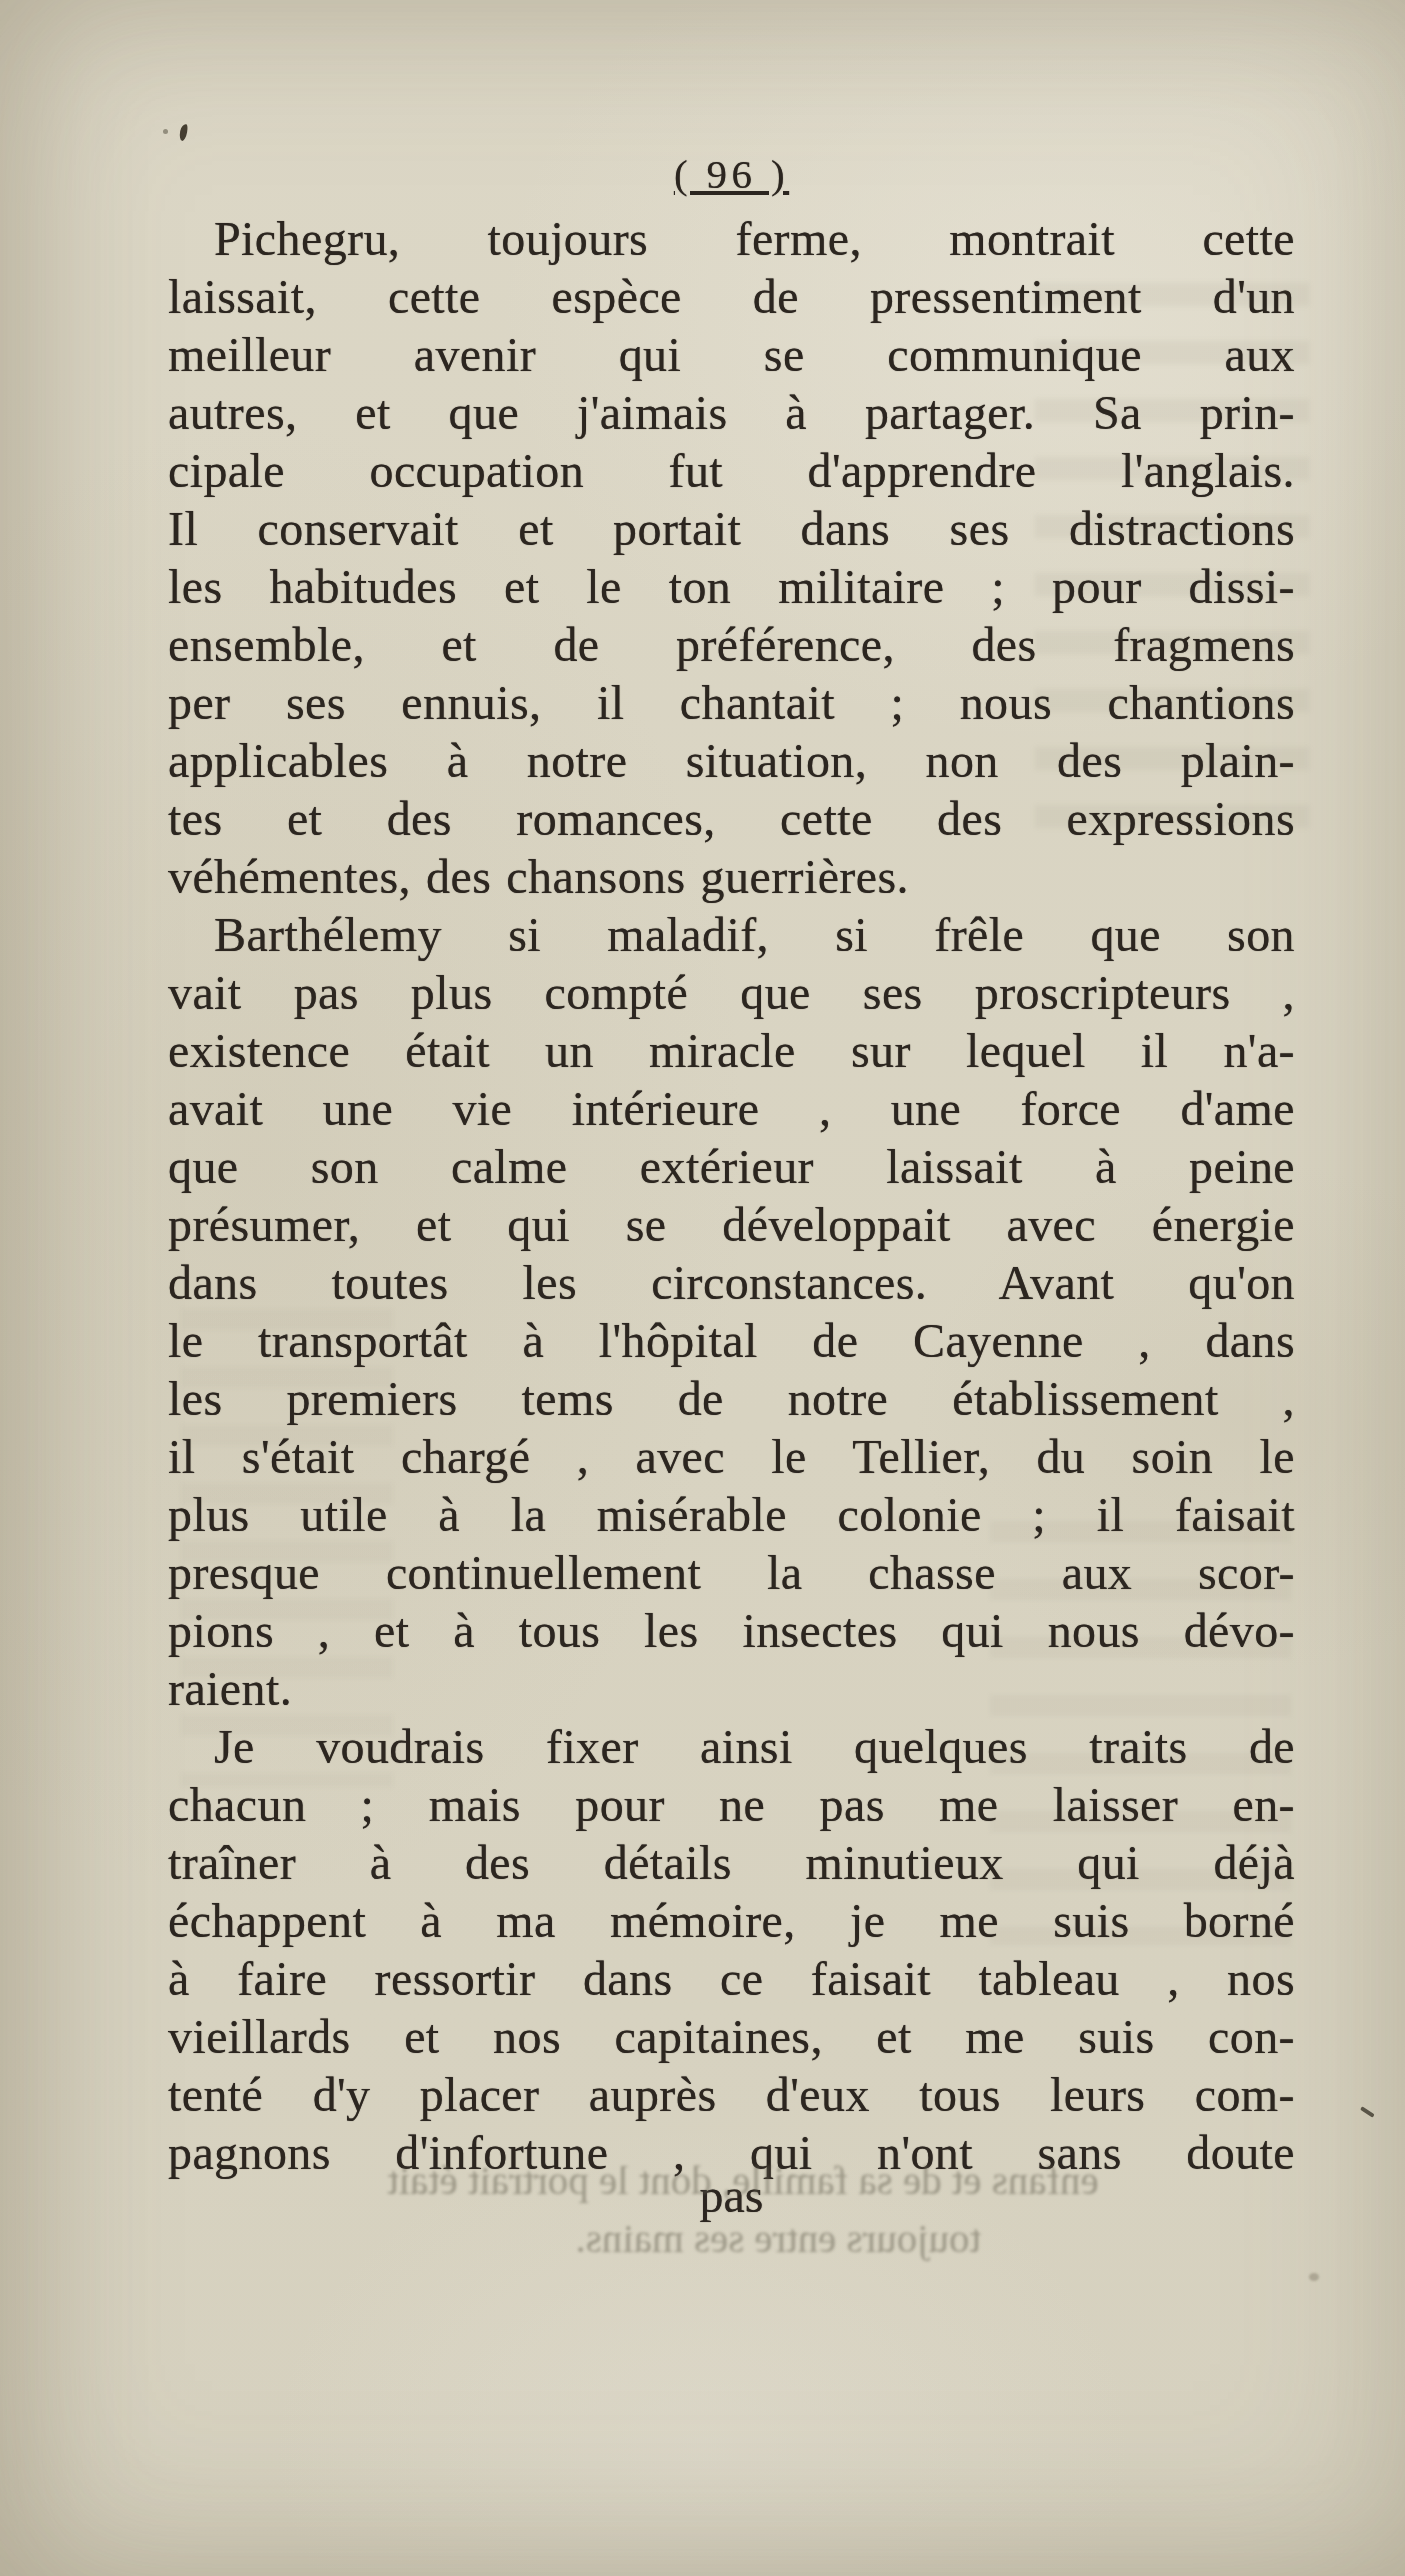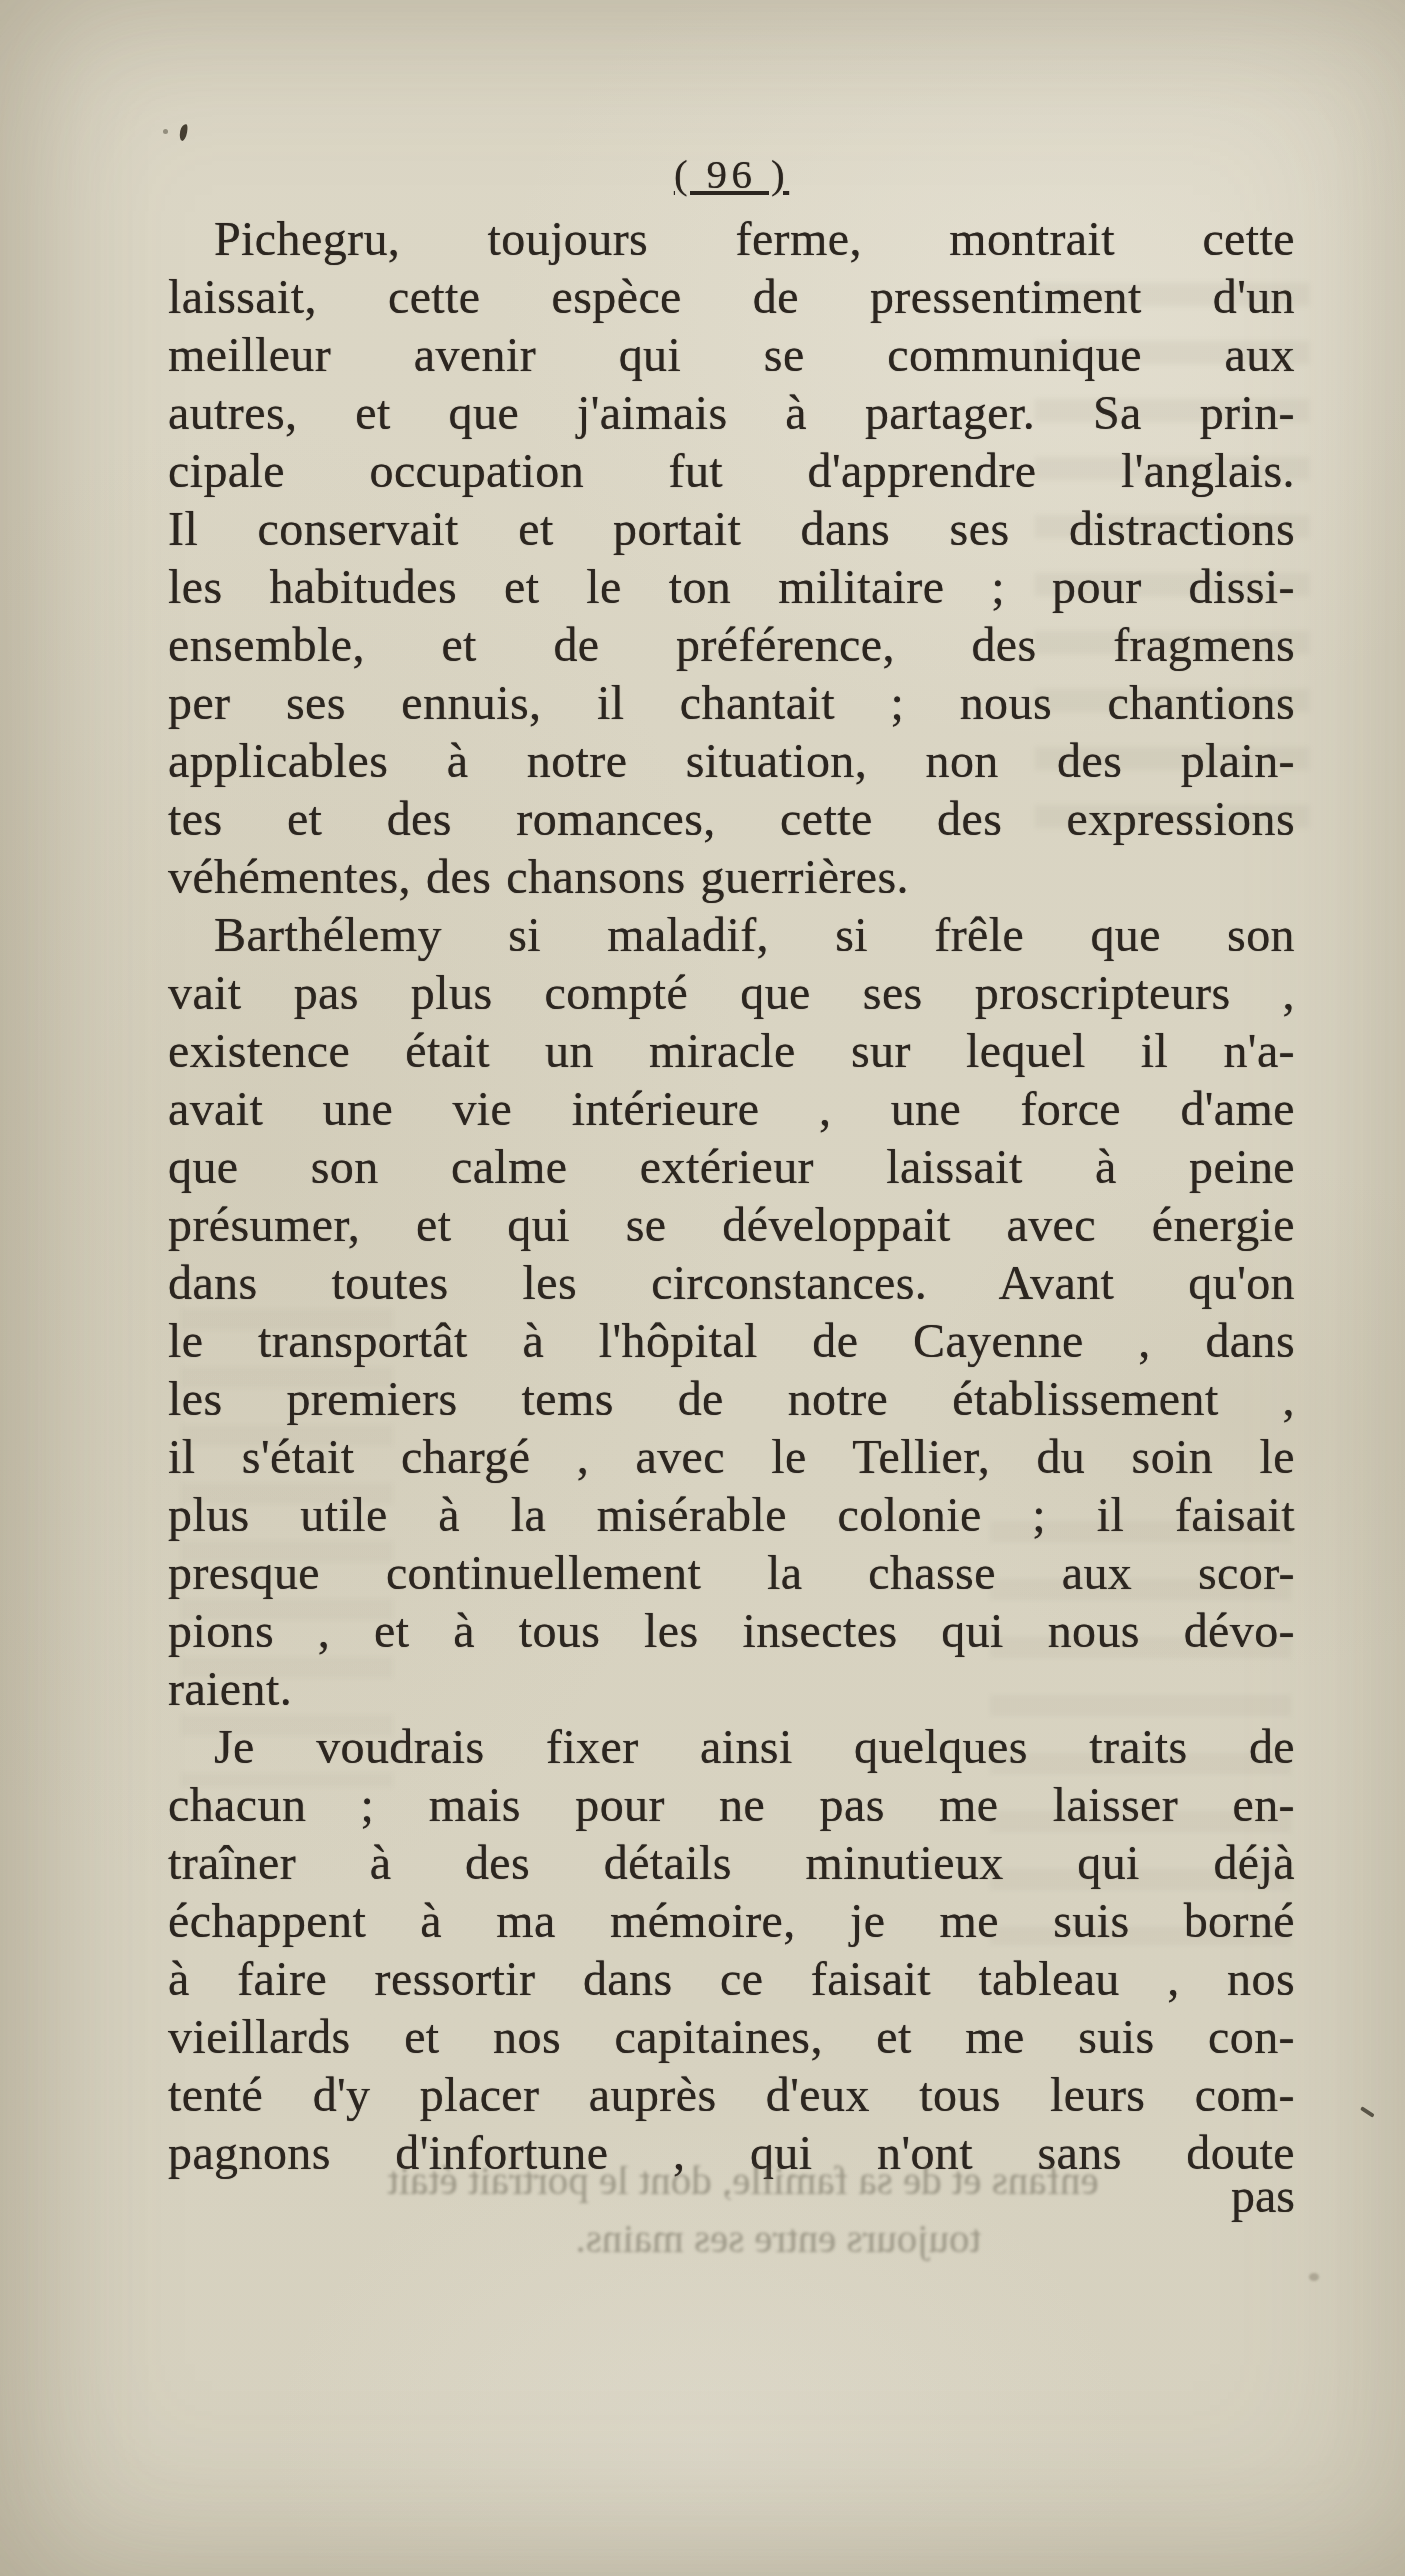--- a/index.html
+++ b/index.html
@@ -45,21 +45,21 @@
     height: 58px;
     line-height: 58px;
     text-align: justify;
     text-align-last: justify;
   }
   .line.indent { text-indent: 46px; }
   .line.end { text-align-last: left; }
   .catchword {
     position: absolute;
     left: 168px; top: 2168px; width: 1127px;
-    text-align: right;
+    text-align: center;
     font-size: 48px;
     text-shadow: 0 0 0.9px rgba(44,38,32,.8);
   }
   
   .bleed {
     position: absolute;
     transform: scaleX(-1);
     color: rgba(98,94,78,.5);
     filter: blur(1.4px);
     font-size: 41px;

